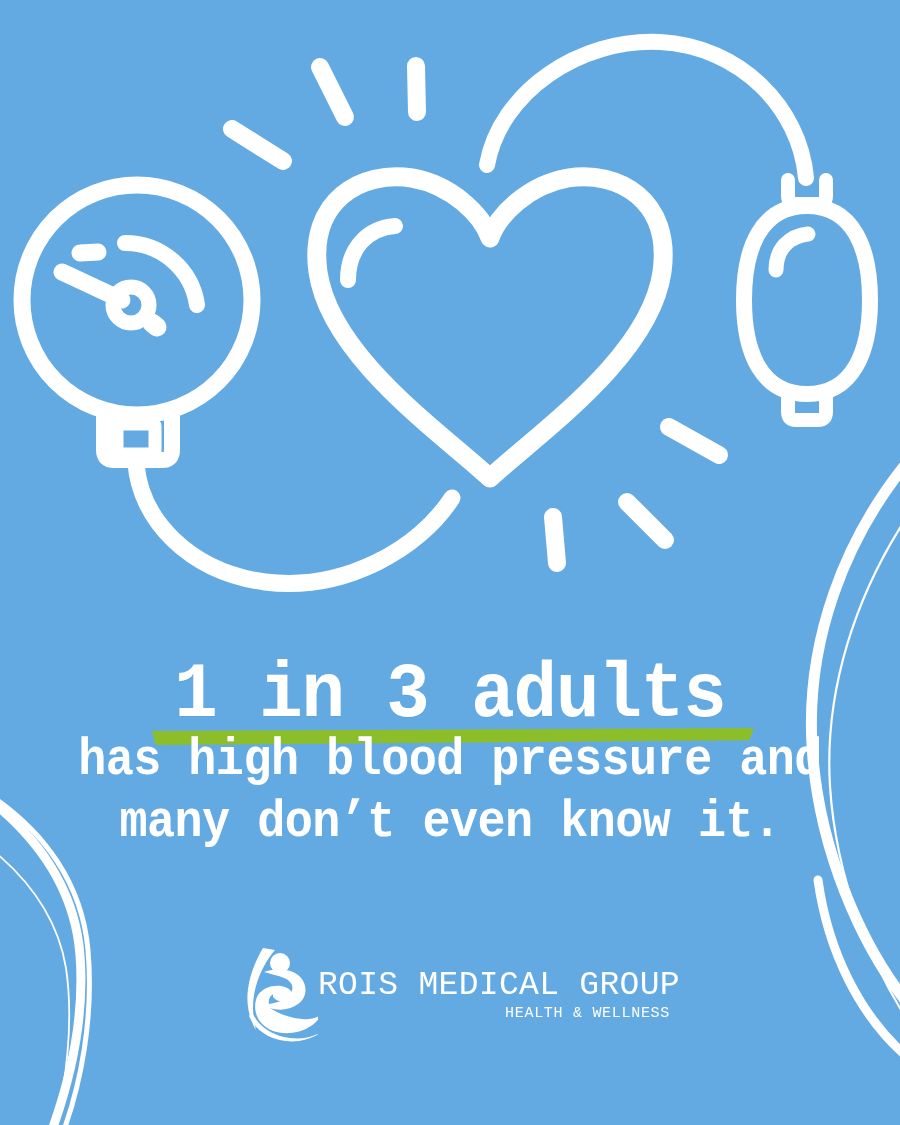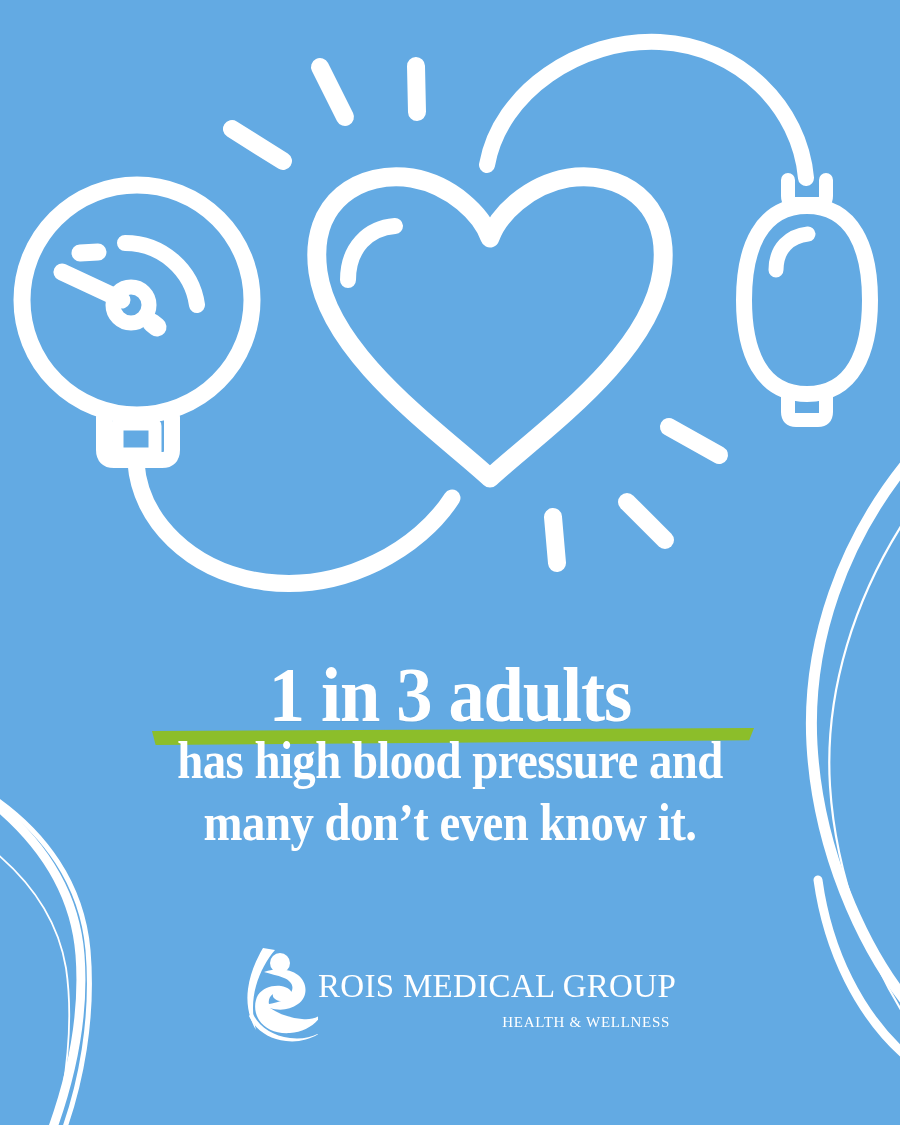--- a/index.html
+++ b/index.html
@@ -6,21 +6,21 @@
   html, body {
     margin: 0;
     padding: 0;
     background: #ffffff;
   }
   #poster {
     position: relative;
     width: 900px;
     height: 1125px;
     overflow: hidden;
-    font-family: Liberation Serif, serif;
+    font-family: Liberation Mono, monospace;
     background: #c2410c;
   }
   #bg-layer, #art-layer, #logo-layer {
     position: absolute;
     inset: 0;
     width: 900px;
     height: 1125px;
     display: block;
   }
   #art-layer { pointer-events: none; }
@@ -104,21 +104,21 @@
     white-space: nowrap;
   }
   #logo-tagline {
     color: #ffffff;
     font-size: 15px;
     line-height: 18px;
     font-weight: 400;
     letter-spacing: 0.7px;
     text-align: right;
     padding-right: 2px;
-    margin-top: 9px;
+    margin-top: 1px;
     white-space: nowrap;
   }
 </style>
 </head>
 <body>
 
 <div id="poster">
 
   <svg id="bg-layer" viewBox="0 0 900 1125">
     <rect x="0" y="0" width="900" height="1125" fill="#63aae3"></rect>

